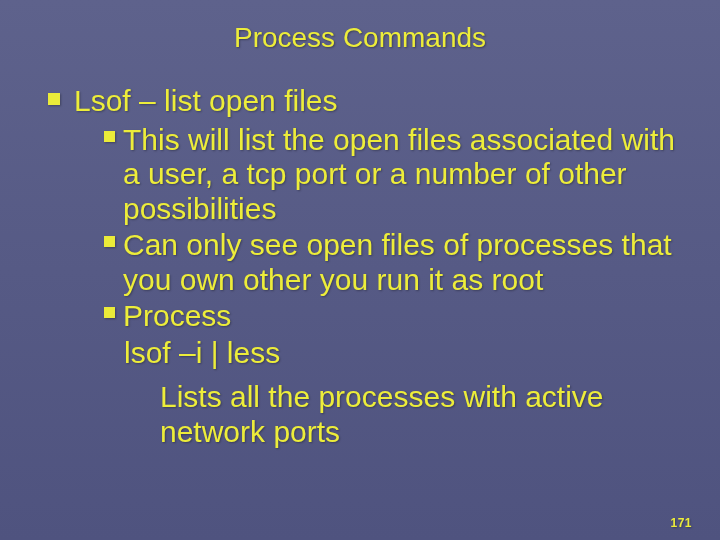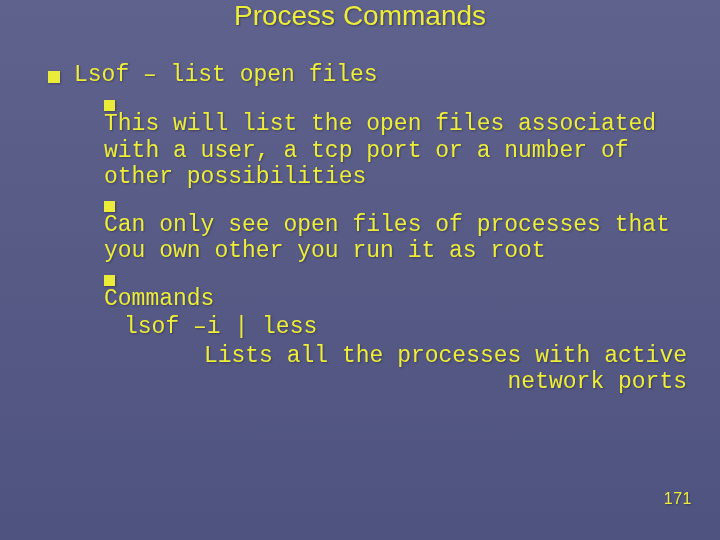--- a/index.html
+++ b/index.html
@@ -15,29 +15,29 @@
     height: 540px;
     background: linear-gradient(180deg, #5e628c 0%, #565a85 50%, #4f537f 100%);
     position: relative;
     box-sizing: border-box;
   }
   .title {
     color: #eded3a;
     font-size: 28px;
     font-weight: 400;
     text-align: center;
+    padding-top: 22px;
     text-shadow: 1px 1px 2px rgba(0,0,0,0.35);
   }
   .body {
-    padding: 30px 33px 0 48px;
+    padding: 30px 24px 0 48px;
     color: #eded3a;
-    font-size: 23px;
+    font-size: 30px;
     line-height: 1.15;
     text-shadow: 1px 1px 2px rgba(0,0,0,0.3);
-    font-family: Liberation Mono, monospace;
   }
   .lvl1 {
     display: flex;
     margin-bottom: 4px;
   }
   .lvl1 .bullet {
     width: 12px;
     height: 12px;
     background: #ebeb39;
     margin-top: 9px;
@@ -45,51 +45,50 @@
     flex-shrink: 0;
     box-shadow: 1px 1px 2px rgba(0,0,0,0.3);
   }
   .lvl1 .txt {
     flex: 1;
   }
   .lvl2 {
     display: flex;
     margin-left: 56px;
     margin-bottom: 2px;
-    flex-direction: column;
   }
   .lvl2 .bullet {
     width: 11px;
     height: 11px;
     background: #ebeb39;
     margin-top: 8px;
     margin-right: 8px;
     flex-shrink: 0;
     box-shadow: 1px 1px 2px rgba(0,0,0,0.3);
   }
   .lvl2 .txt {
     flex: 1;
   }
   .lvl2-plain {
     margin-left: 76px;
-    margin-bottom: 2px;
+    margin-bottom: 10px;
   }
   .lvl3-plain {
     margin-left: 112px;
     margin-bottom: 2px;
-    text-align: right;
   }
   .pagenum {
     position: absolute;
     right: 28px;
-    bottom: 32px;
+    bottom: 10px;
     color: #eded3a;
-    font-size: 16px;
+    font-size: 12px;
     letter-spacing: 0.5px;
     text-shadow: 1px 1px 2px rgba(0,0,0,0.3);
+    font-weight: bold;
   }
 </style>
 </head>
 <body>
 
 <div class="slide">
 
   <div class="title">Process Commands</div>
 
   <div class="body">
@@ -105,21 +104,21 @@
     </div>
 
 
     <div class="lvl2">
       <div class="bullet"></div>
       <div class="txt">Can only see open files of processes that you own other you run it as root</div>
     </div>
 
     <div class="lvl2">
       <div class="bullet"></div>
-      <div class="txt">Commands</div>
+      <div class="txt">Process</div>
     </div>
 
     <div class="lvl2-plain">lsof –i | less</div>
 
     <div class="lvl3-plain">Lists all the processes with active network ports</div>
 
   </div>
 
   <div class="pagenum">171</div>
 

